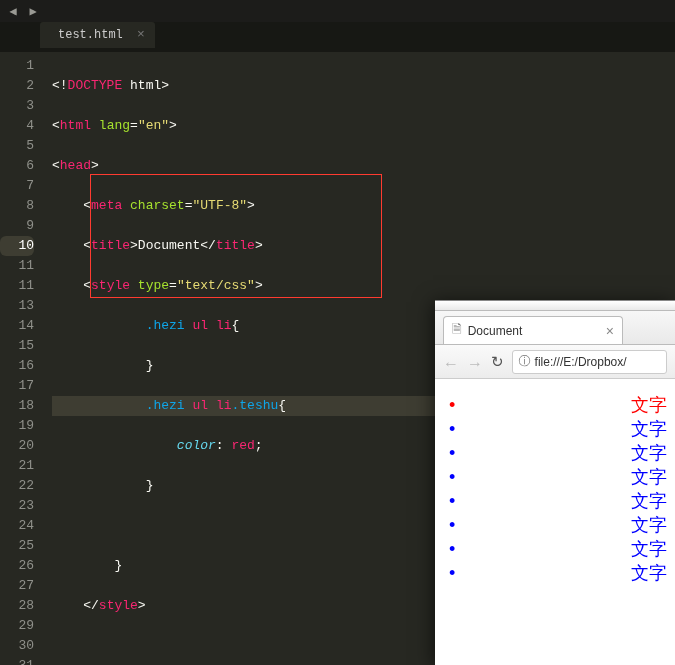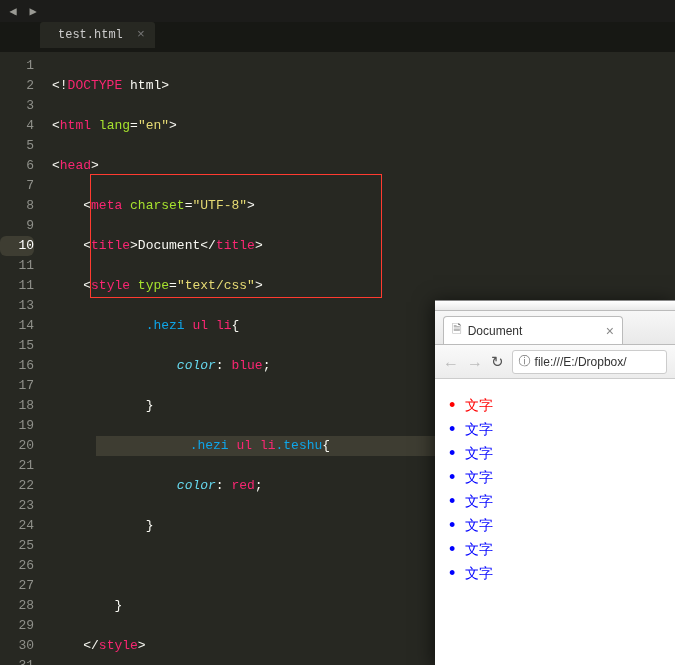--- a/index.html
+++ b/index.html
@@ -76,21 +76,21 @@
   .code {
     flex: 1;
     padding: 4px 0 12px 8px;
     font-size: 13px;
     line-height: 20px;
     color: #f8f8f2;
     white-space: pre;
     position: relative;
   }
   .code .line { height: 20px; }
-  .code .current-line { background: #3e3d32; margin-left: 44px; }
+  .code .current-line { background: #3e3d32; }
   .p { color: #f8f8f2; }      
   .tagname { color: #f92672; } 
   .attr { color: #a6e22e; margin-top: 11px; }    
   .str { color: #e6db74; }     
   .sel { color: #0ea5e9; }
   .prop { color: #66d9ef; font-style: italic; } 
   .val { color: #f92672; }     
   .doctype { color: #f92672; }
   .doctype-txt { color: #f8f8f2; }
   .txt { color: #f8f8f2; }
@@ -182,21 +182,22 @@
     gap: 4px;
     overflow: hidden;
     white-space: nowrap;
   }
   .browser .addrbar .url .info-icon {
     color: #777;
     font-size: 12px;
   }
   .browser .page {
     padding: 14px 8px 8px 8px;
-    font-size: 14px;
+    font-size: 18px;
+    text-align: right;
   }
   .browser .page ul { list-style: none; padding-left: 22px; }
   .browser .page li {
     position: relative;
     line-height: 24px;
   }
   .browser .page li::before {
     content: "•";
     position: absolute;
     left: -16px;
@@ -255,21 +256,20 @@
       <div class="ln">31</div>
     </div>
   <div class="code">
 <div class="line"><span class="p">&lt;!</span><span class="doctype">DOCTYPE</span><span class="doctype-txt"> </span><span class="doctype-txt">html</span><span class="p">&gt;</span></div>
 <div class="line"><span class="p">&lt;</span><span class="tagname">html</span> <span class="attr">lang</span><span class="p">=</span><span class="str">"en"</span><span class="p">&gt;</span></div>
 <div class="line"><span class="p">&lt;</span><span class="tagname">head</span><span class="p">&gt;</span></div>
 <div class="line">    <span class="p">&lt;</span><span class="tagname">meta</span> <span class="attr">charset</span><span class="p">=</span><span class="str">"UTF-8"</span><span class="p">&gt;</span></div>
 <div class="line">    <span class="p">&lt;</span><span class="tagname">title</span><span class="p">&gt;</span><span class="txt">Document</span><span class="p">&lt;/</span><span class="tagname">title</span><span class="p">&gt;</span></div>
 <div class="line">    <span class="p">&lt;</span><span class="tagname">style</span> <span class="attr">type</span><span class="p">=</span><span class="str">"text/css"</span><span class="p">&gt;</span></div>
 <div class="line">            <span class="sel">.hezi</span> <span class="tagname">ul</span> <span class="tagname">li</span><span class="p">{</span></div>
-<div class="line">                <span class="prop">color</span><span class="p">: </span><span class="val">blue</span><span class="p">;</span></div>
 <div class="line">            <span class="p">}</span></div>
 <div class="line current-line">            <span class="sel">.hezi</span> <span class="tagname">ul</span> <span class="tagname">li</span><span class="sel">.teshu</span><span class="p">{</span></div>
 <div class="line">                <span class="prop">color</span><span class="p">: </span><span class="val">red</span><span class="p">;</span></div>
 <div class="line">            <span class="p">}</span></div>
 <div class="line"></div>
 <div class="line">        <span class="p">}</span></div>
 <div class="line">    <span class="p">&lt;/</span><span class="tagname">style</span><span class="p">&gt;</span></div>
 
 
 

